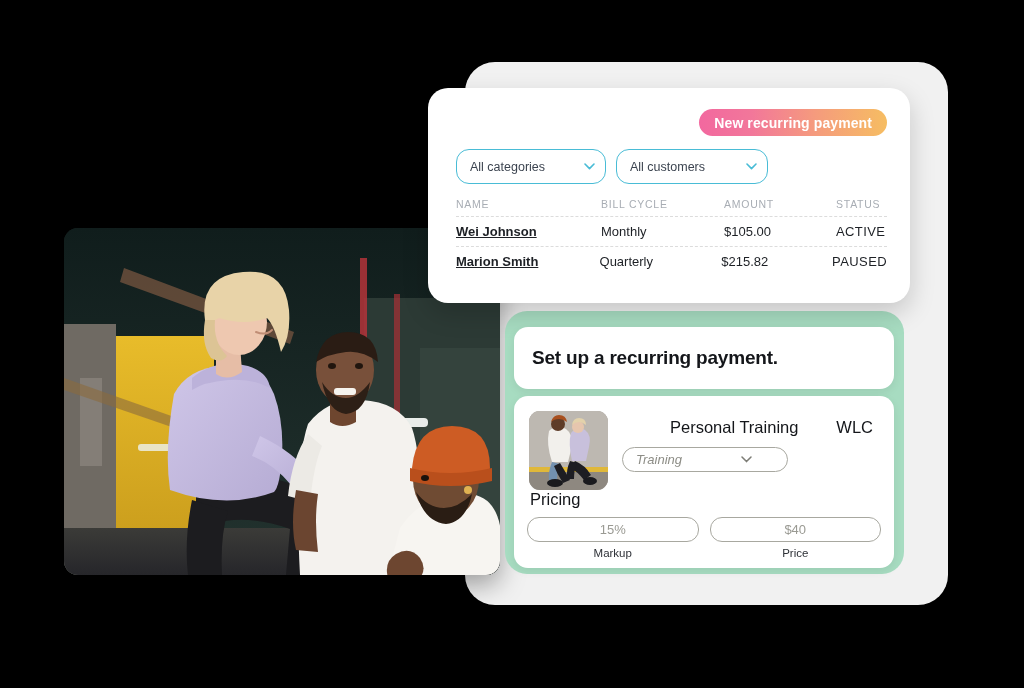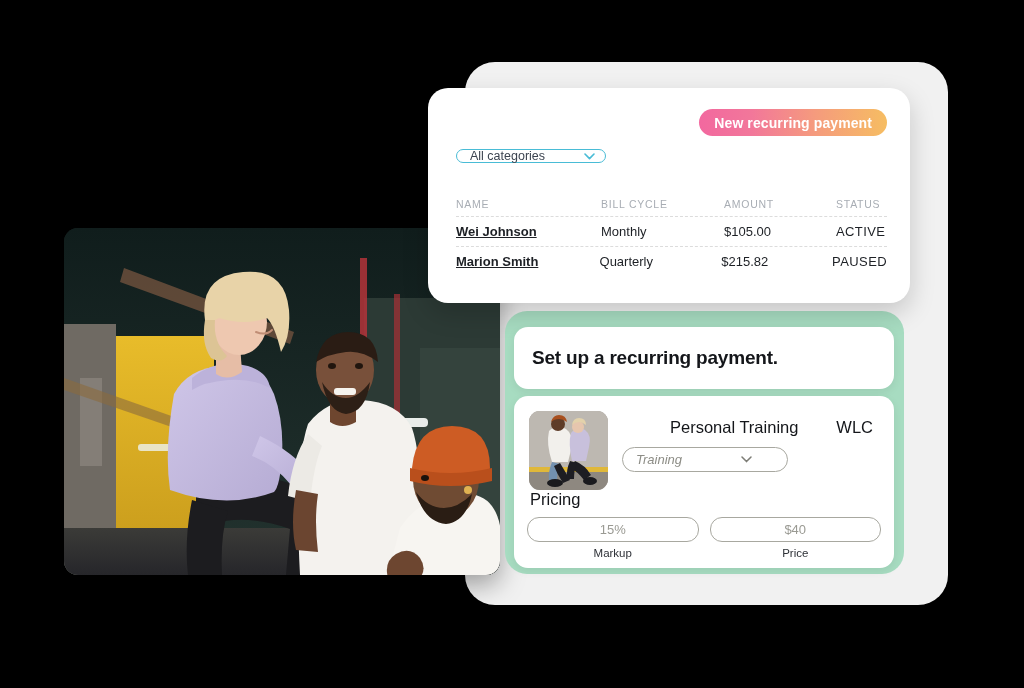--- a/index.html
+++ b/index.html
@@ -84,21 +84,21 @@
   }
 
   .filters {
     position: absolute;
     left: 28px;
     top: 61px;
     display: flex;
     gap: 10px;
   }
   .filter {
-    height: 14px;
+    height: 35px;
     border: 1.4px solid #49bcd6;
     border-radius: 13px;
     display: flex;
     align-items: center;
     padding: 0 10px 0 13px;
     gap: 10px;
     background: #fff;
     box-sizing: border-box;
   }
   .filter-label {
@@ -379,20 +379,28 @@
       <div class="filter f1">
         <span class="filter-label">All categories</span>
         <span class="chev">
           <svg viewBox="0 0 11 7">
               <path d="M1 1 L5.5 5.6 L10 1" stroke="#49bcd6" stroke-width="1.6" fill="none" stroke-linecap="round" stroke-linejoin="round"></path>
             </svg>
         </span>
       </div>
 
 
+      <div class="filter f3">
+        <span class="filter-label">All customers</span>
+        <span class="chev">
+          <svg viewBox="0 0 11 7">
+              <path d="M1 1 L5.5 5.6 L10 1" stroke="#49bcd6" stroke-width="1.6" fill="none" stroke-linecap="round" stroke-linejoin="round"></path>
+            </svg>
+        </span>
+      </div>
     </div>
 
     <div class="table">
       <div class="thead">
         <div class="c-name">NAME</div>
         <div class="c-cycle">BILL CYCLE</div>
         <div class="c-amount">AMOUNT</div>
         <div class="c-status">STATUS</div>
       </div>
 

